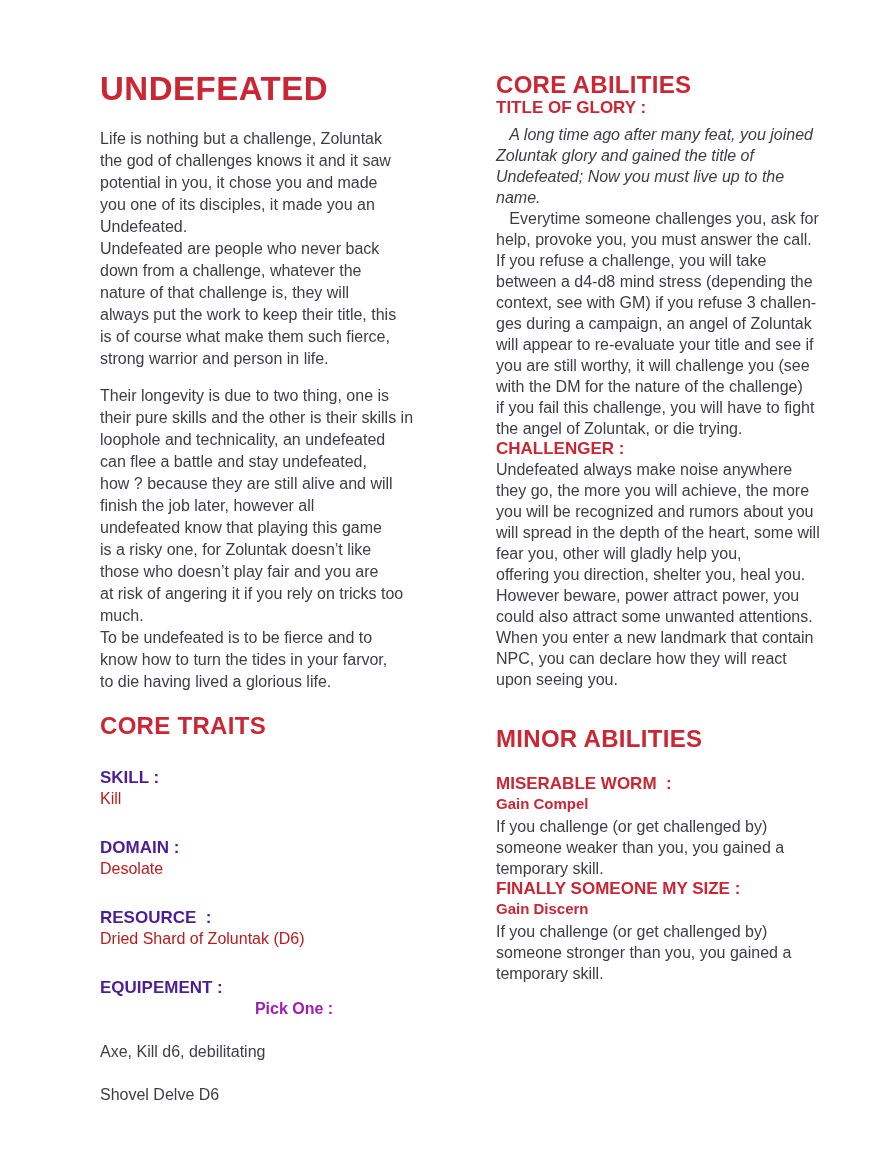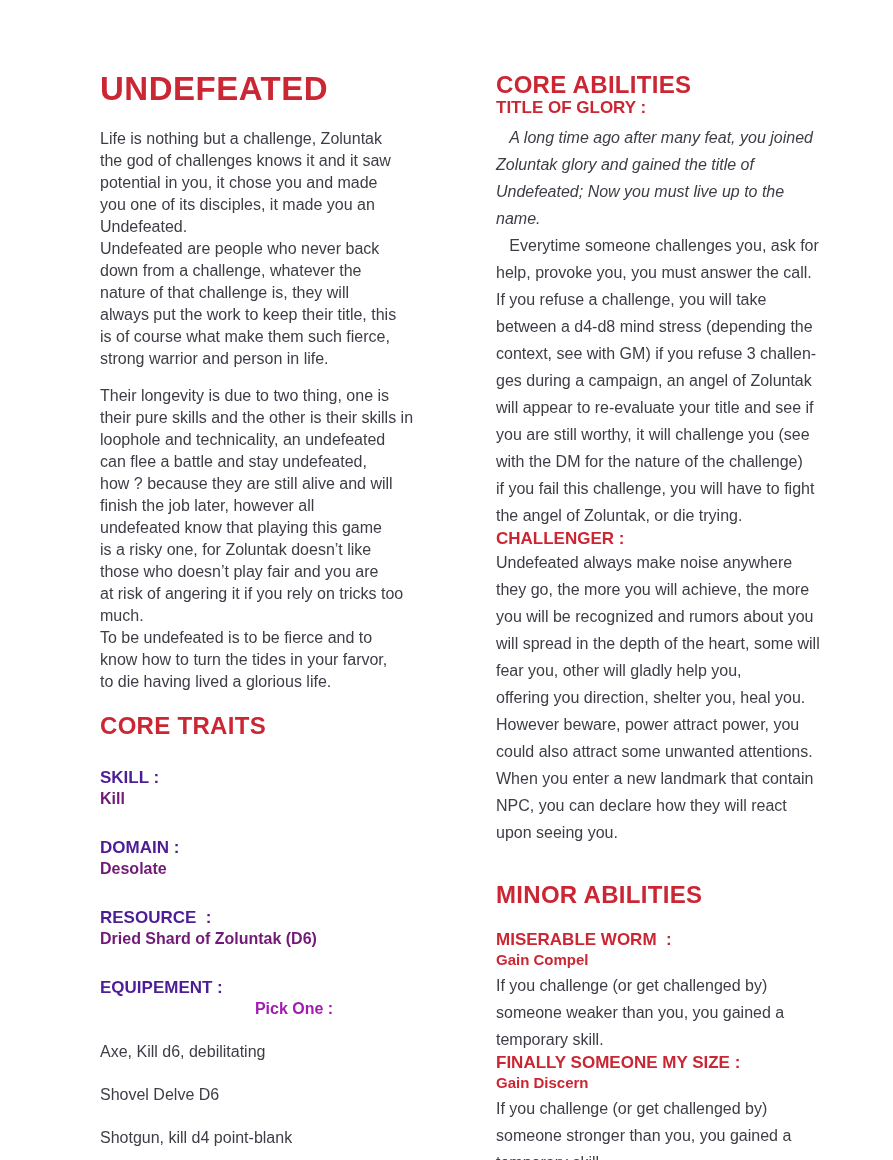--- a/index.html
+++ b/index.html
@@ -38,39 +38,39 @@
     font-weight: bold;
     color: #cb2633;
     letter-spacing: 0.3px;
   }
   .body-text {
     margin: 0;
     font-size: 16px;
     line-height: 22px;
     white-space: pre-line;
   }
-  .col-right .body-text { line-height: 27px; }
+  .col-right .body-text { line-height: 21px; }
   .para-gap { margin-top: 15px; }
   .italic { font-style: italic; }
 
   .heading-core-traits { margin-top: 20px; }
   .traits-block { margin-top: 20px; }
   .trait-label {
     font-size: 17px;
     line-height: 21px;
     font-weight: bold;
     color: #4c1d95;
     white-space: pre-wrap;
     margin-top: 28px;
   }
   .trait-value {
     font-size: 16px;
     line-height: 21px;
-    font-weight: bold;
-    color: #701a75;
+    font-weight: normal;
+    color: #b91c1c;
   }
   .trait-value.regular { font-weight: bold; color: #a21caf; text-align: center; }
   .equip-option {
     margin-top: 22px;
     font-size: 16px;
     line-height: 21px;
   }
 
   .ability-name {
     font-size: 17px;
@@ -136,21 +136,20 @@
 
       <div class="trait-label">RESOURCE  :</div>
       <div class="trait-value">Dried Shard of Zoluntak (D6)</div>
 
       <div class="trait-label">EQUIPEMENT :</div>
       <div class="trait-value regular">Pick One :</div>
     </div>
 
     <div class="equip-option">Axe, Kill d6, debilitating</div>
     <div class="equip-option">Shovel Delve D6</div>
-    <div class="equip-option">Shotgun, kill d4 point-blank</div>
   </div>
 
   <div class="col col-right">
     <h2 class="section-heading">CORE ABILITIES</h2>
 
     <div>
       <div class="ability-name">TITLE OF GLORY :</div>
       <p class="body-text italic flavor-text">&nbsp;&nbsp;&nbsp;A long time ago after many feat, you joined
 Zoluntak glory and gained the title of
 Undefeated; Now you must live up to the

